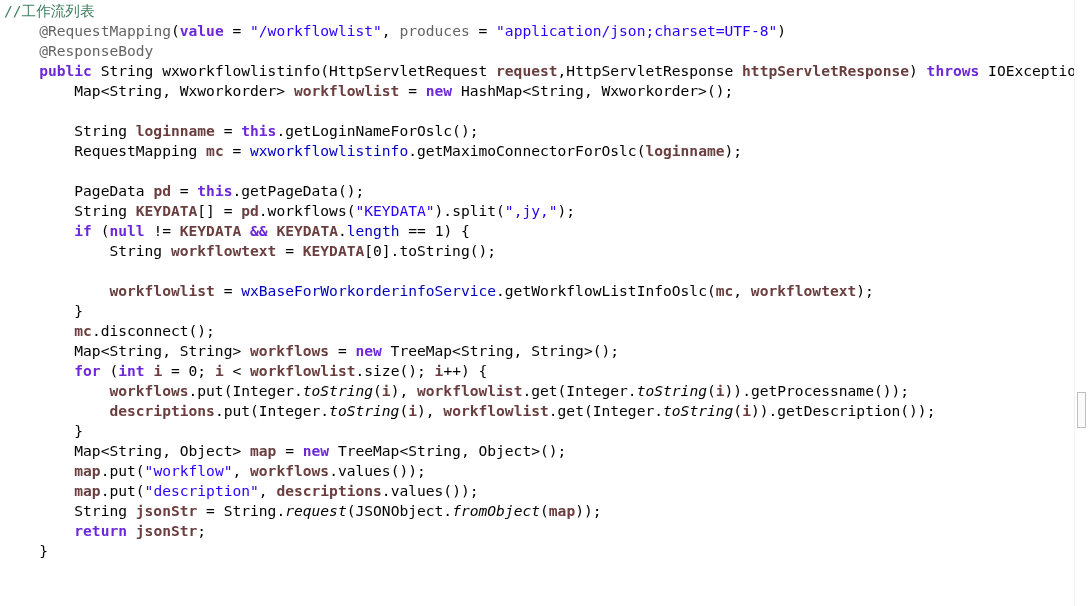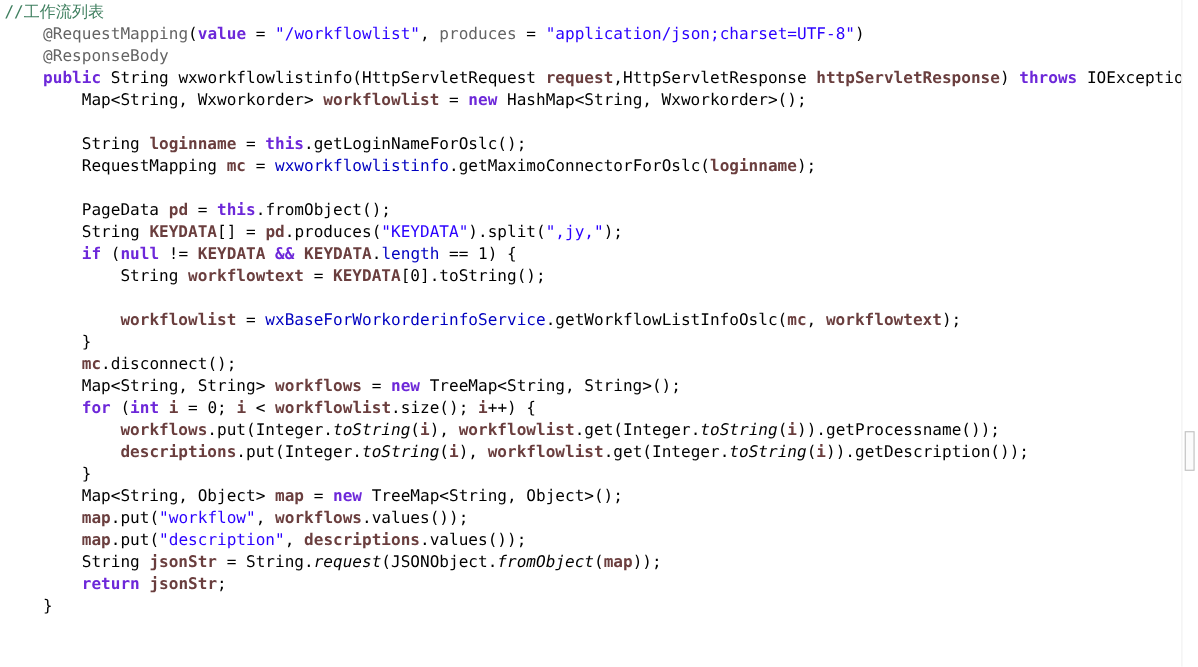--- a/index.html
+++ b/index.html
@@ -78,22 +78,22 @@
   <div id="code-surface">
       <div class="line"><span class="cmt">//</span><span class="cmt cjk">工作流列表</span></div>
       <div class="line"><span class="plain">    </span><span class="anno">@RequestMapping</span><span class="plain">(</span><span class="kw">value</span><span class="plain"> = </span><span class="str">"/workflowlist"</span><span class="plain">, </span><span class="anno">produces</span><span class="plain"> = </span><span class="str">"application/json;charset=UTF-8"</span><span class="plain">)</span></div>
       <div class="line"><span class="plain">    </span><span class="anno">@ResponseBody</span></div>
       <div class="line"><span class="plain">    </span><span class="kw">public</span><span class="plain"> String wxworkflowlistinfo(HttpServletRequest </span><span class="local">request</span><span class="plain">,HttpServletResponse </span><span class="local">httpServletResponse</span><span class="plain">) </span><span class="kw">throws</span><span class="plain"> IOException {</span></div>
       <div class="line"><span class="plain">        Map&lt;String, Wxworkorder&gt; </span><span class="local">workflowlist</span><span class="plain"> = </span><span class="kw">new</span><span class="plain"> HashMap&lt;String, Wxworkorder&gt;();</span></div>
       <div class="line">&nbsp;</div>
       <div class="line"><span class="plain">        String </span><span class="local">loginname</span><span class="plain"> = </span><span class="kw">this</span><span class="plain">.getLoginNameForOslc();</span></div>
       <div class="line"><span class="plain">        RequestMapping </span><span class="local">mc</span><span class="plain"> = </span><span class="field">wxworkflowlistinfo</span><span class="plain">.getMaximoConnectorForOslc(</span><span class="local">loginname</span><span class="plain">);</span></div>
       <div class="line">&nbsp;</div>
-      <div class="line"><span class="plain">        PageData </span><span class="local">pd</span><span class="plain"> = </span><span class="kw">this</span><span class="plain">.fromObject();</span></div>
-      <div class="line"><span class="plain">        String </span><span class="local">KEYDATA</span><span class="plain">[] = </span><span class="local">pd</span><span class="plain">.produces(</span><span class="str">"KEYDATA"</span><span class="plain">).split(</span><span class="str">",jy,"</span><span class="plain">);</span></div>
+      <div class="line"><span class="plain">        PageData </span><span class="local">pd</span><span class="plain"> = </span><span class="kw">this</span><span class="plain">.getPageData();</span></div>
+      <div class="line"><span class="plain">        String </span><span class="local">KEYDATA</span><span class="plain">[] = </span><span class="local">pd</span><span class="plain">.workflows(</span><span class="str">"KEYDATA"</span><span class="plain">).split(</span><span class="str">",jy,"</span><span class="plain">);</span></div>
       <div class="line"><span class="plain">        </span><span class="kw">if</span><span class="plain"> (</span><span class="kw">null</span><span class="plain"> != </span><span class="local">KEYDATA</span><span class="plain"> </span><span class="kw">&amp;&amp;</span><span class="plain"> </span><span class="local">KEYDATA</span><span class="plain">.</span><span class="field">length</span><span class="plain"> == 1) {</span></div>
       <div class="line"><span class="plain">            String </span><span class="local">workflowtext</span><span class="plain"> = </span><span class="local">KEYDATA</span><span class="plain">[0].toString();</span></div>
       <div class="line">&nbsp;</div>
       <div class="line"><span class="plain">            </span><span class="local">workflowlist</span><span class="plain"> = </span><span class="field">wxBaseForWorkorderinfoService</span><span class="plain">.getWorkflowListInfoOslc(</span><span class="local">mc</span><span class="plain">, </span><span class="local">workflowtext</span><span class="plain">);</span></div>
       <div class="line"><span class="plain">        }</span></div>
       <div class="line"><span class="plain">        </span><span class="local">mc</span><span class="plain">.disconnect();</span></div>
       <div class="line"><span class="plain">        Map&lt;String, String&gt; </span><span class="local">workflows</span><span class="plain"> = </span><span class="kw">new</span><span class="plain"> TreeMap&lt;String, String&gt;();</span></div>
       <div class="line"><span class="plain">        </span><span class="kw">for</span><span class="plain"> (</span><span class="kw">int</span><span class="plain"> </span><span class="local">i</span><span class="plain"> = 0; </span><span class="local">i</span><span class="plain"> &lt; </span><span class="local">workflowlist</span><span class="plain">.size(); </span><span class="local">i</span><span class="plain">++) {</span></div>
       <div class="line"><span class="plain">            </span><span class="local">workflows</span><span class="plain">.put(Integer.</span><span class="stat">toString</span><span class="plain">(</span><span class="local">i</span><span class="plain">), </span><span class="local">workflowlist</span><span class="plain">.get(Integer.</span><span class="stat">toString</span><span class="plain">(</span><span class="local">i</span><span class="plain">)).getProcessname());</span></div>
       <div class="line"><span class="plain">            </span><span class="local">descriptions</span><span class="plain">.put(Integer.</span><span class="stat">toString</span><span class="plain">(</span><span class="local">i</span><span class="plain">), </span><span class="local">workflowlist</span><span class="plain">.get(Integer.</span><span class="stat">toString</span><span class="plain">(</span><span class="local">i</span><span class="plain">)).getDescription());</span></div>

